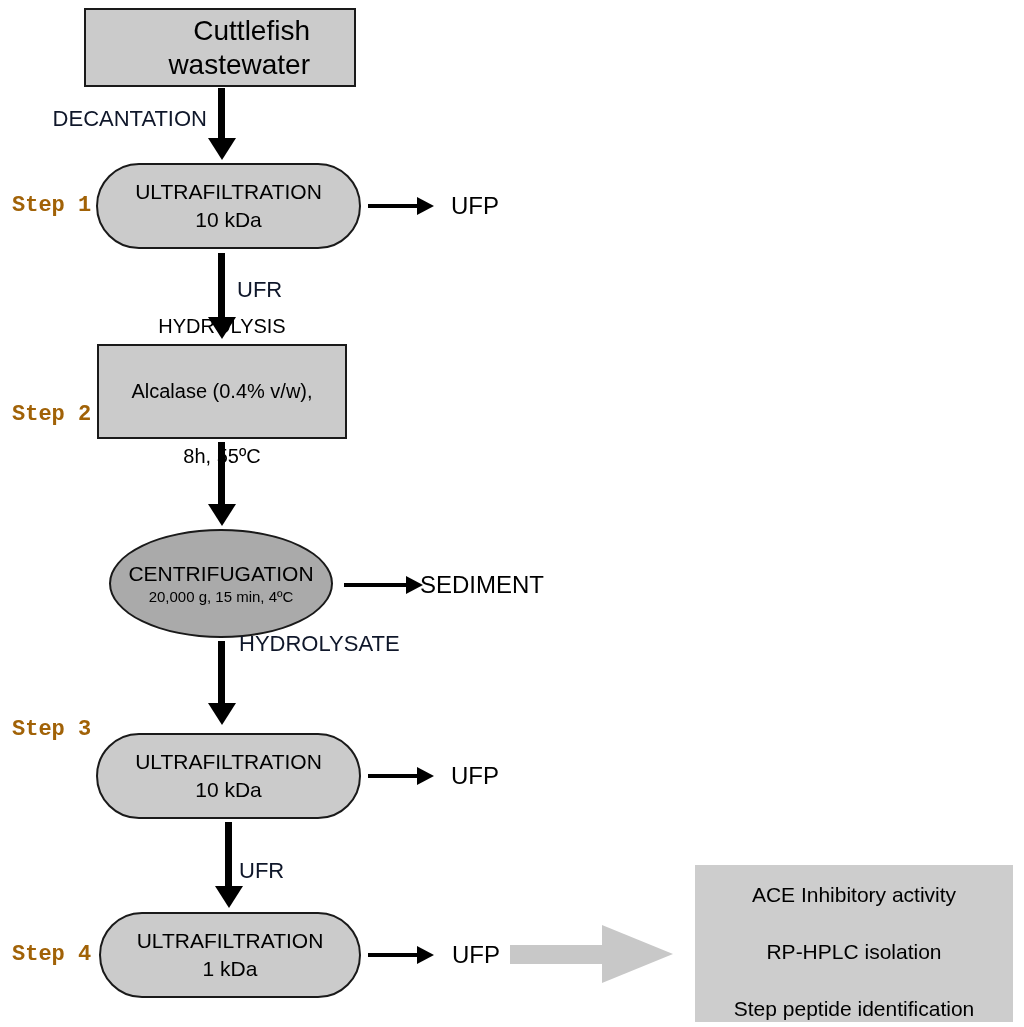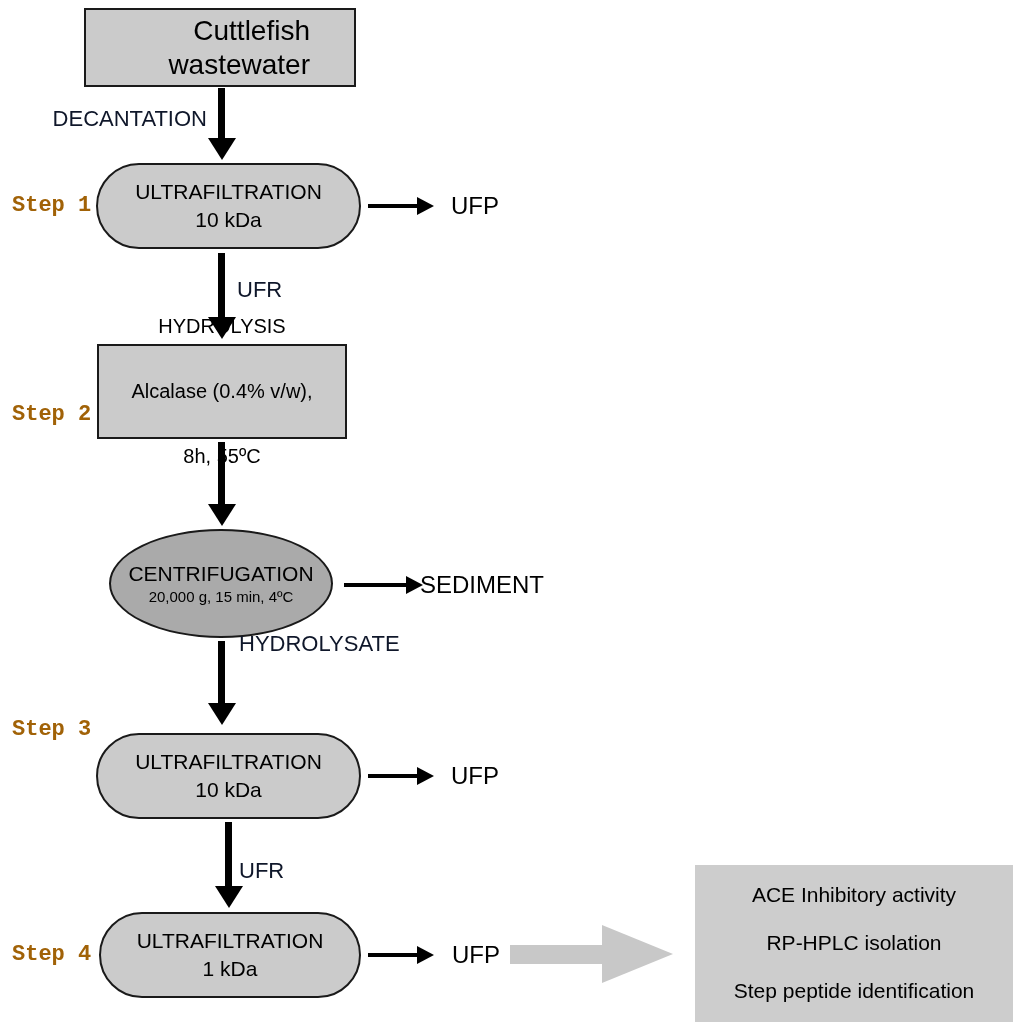--- a/index.html
+++ b/index.html
@@ -95,21 +95,21 @@
   }
   .results-box {
     position: absolute;
     left: 695px; top: 865px; width: 318px; height: 157px;
     box-sizing: border-box;
     background: #cdcdcd;
     display: flex;
     flex-direction: column;
     align-items: center;
     padding-top: 17px;
-    row-gap: 23px;
+    row-gap: 32px;
     font-size: 21px;
     line-height: 25px;
     text-align: center;
   }
 </style>
 </head>
 <body>
 
 <div class="canvas">
 

